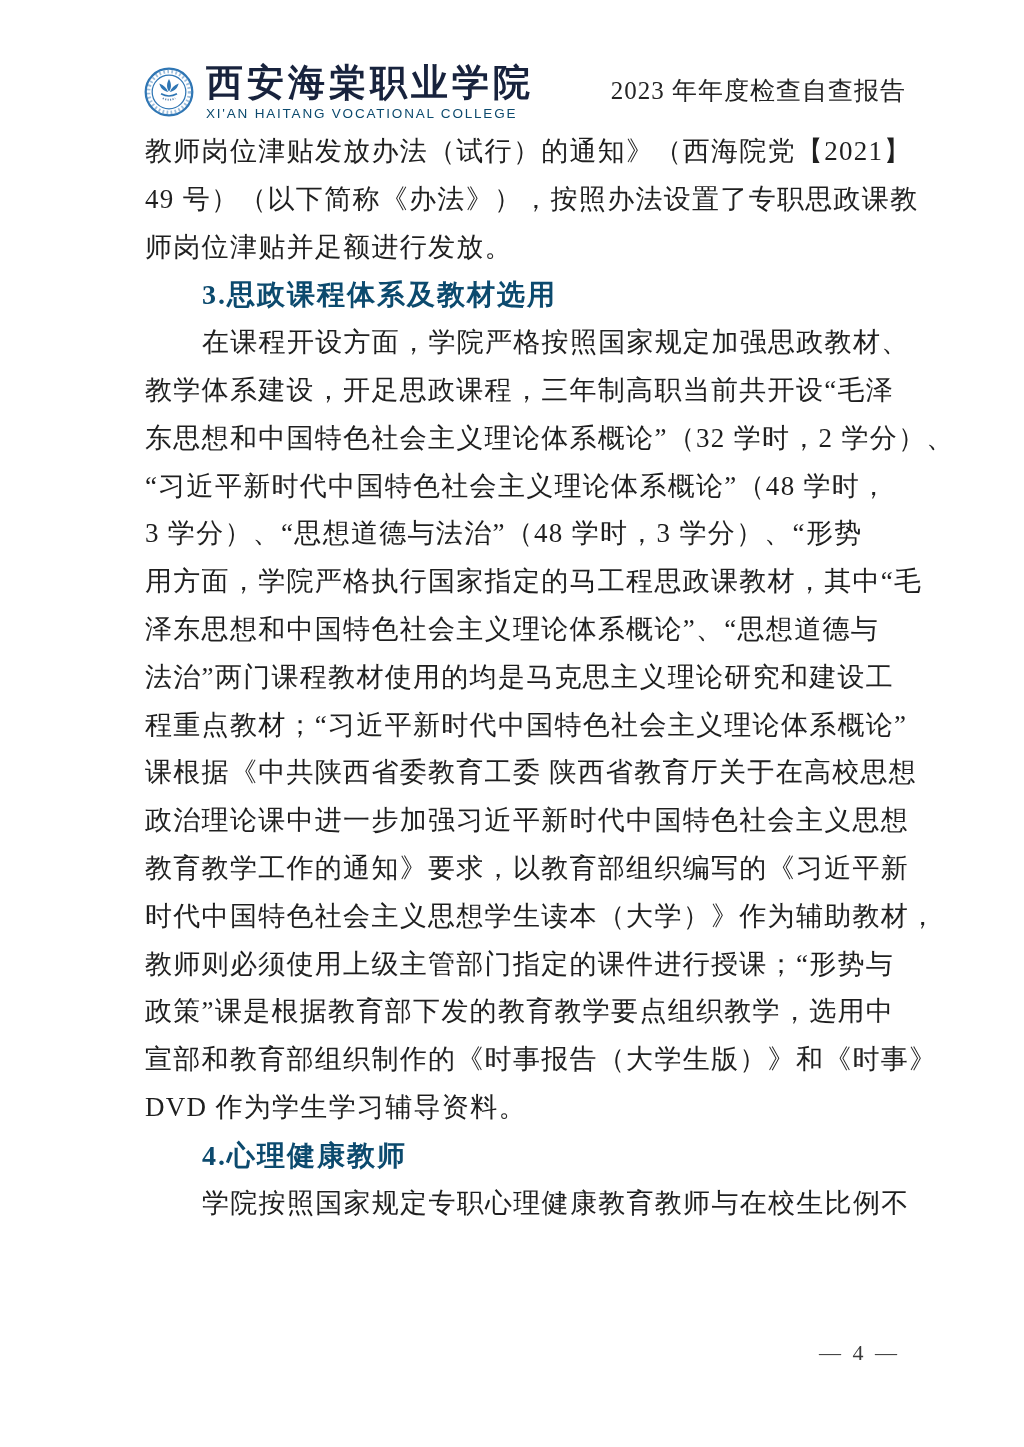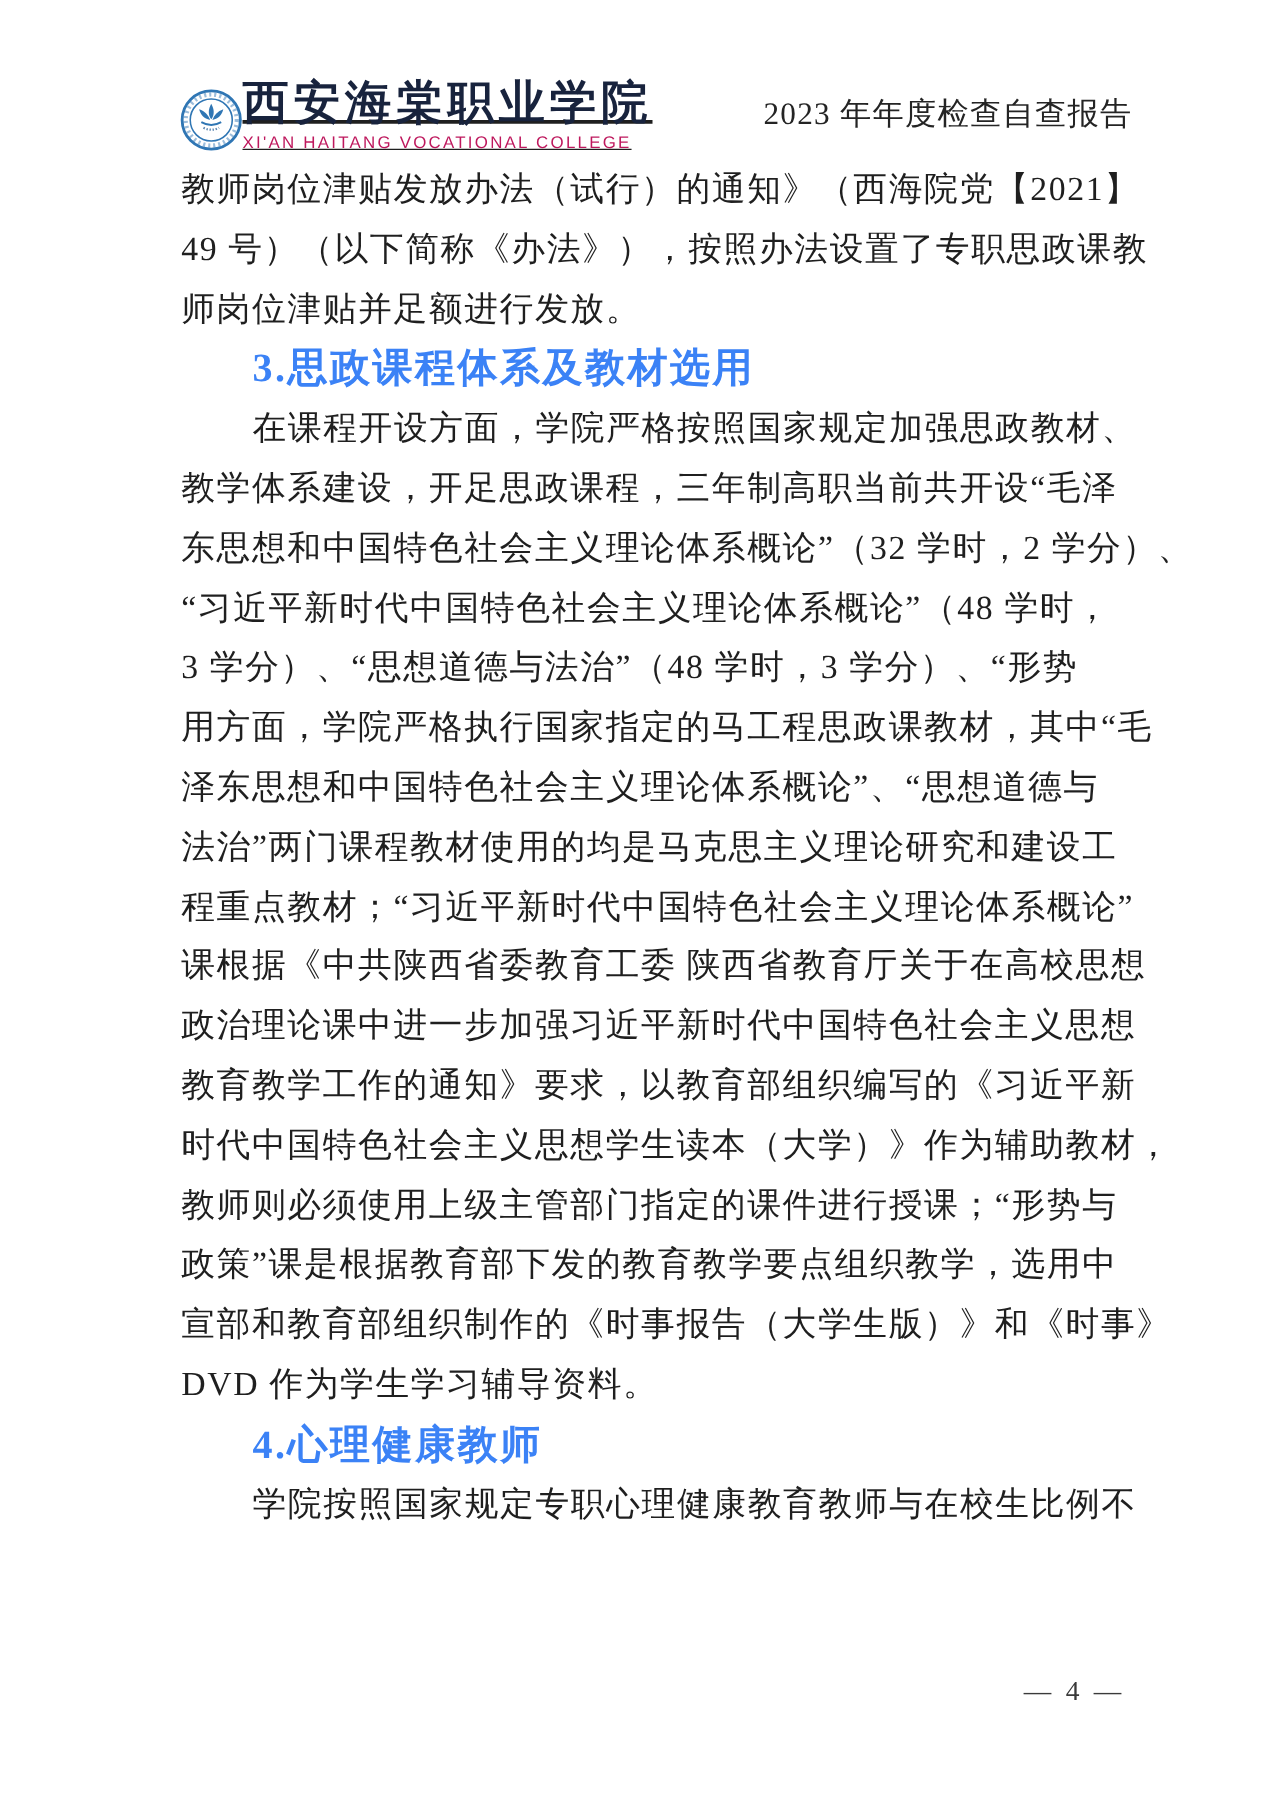--- a/index.html
+++ b/index.html
@@ -9,53 +9,53 @@
     margin:0 auto;
     background:#ffffff;
     font-family:"Liberation Serif","DejaVu Serif",serif;
     color:#1f1f1f;
     overflow:hidden;
   }
 
   
   .hdr-logo{
     position:absolute;left:144px;top:64px;
-    display:flex;align-items:flex-end;text-decoration:underline;
+    display:flex;align-items:center;gap:12px;
   }
   .emblem{width:50px;height:50px;flex:0 0 auto;}
   .logo-text{display:flex;flex-direction:column;}
   .logo-cn{
     font-size:37px;font-weight:900;letter-spacing:4px;
     color:#18233d;line-height:1.05;
     font-family:"Liberation Serif","DejaVu Serif",serif;
   }
   .logo-en{
     margin-top:3px;
-    font-size:13.5px;letter-spacing:1.8px;color:#be185d;
+    font-size:13.5px;letter-spacing:1.8px;color:#0c4a6e;
     font-family:"Liberation Sans","DejaVu Sans",sans-serif;
     white-space:nowrap;
   }
   .report-title{
     position:absolute;right:118px;top:74px;
     font-size:25px;letter-spacing:1px;color:#242424;
     white-space:nowrap;
     margin-left:17px;
   }
 
   
   .doc-body{
     position:absolute;left:145px;top:128px;width:772px;
   }
   .line{
     height:47.8px;line-height:47.8px;
     font-size:27px;letter-spacing:1.3px;
     white-space:nowrap;
   }
   .line.indent{padding-left:57px;}
-  .line.heading{font-weight:700;letter-spacing:2px;font-size:32px;color:#3b82f6;}
+  .line.heading{font-weight:700;letter-spacing:2px;font-size:28px;color:#0c4a6e;}
 
   
   .page-footer{
     position:absolute;top:1340px;right:124px;
     font-size:22px;letter-spacing:3px;color:#3a3a3a;
     white-space:nowrap;
   }
 </style>
 </head>
 <body>

